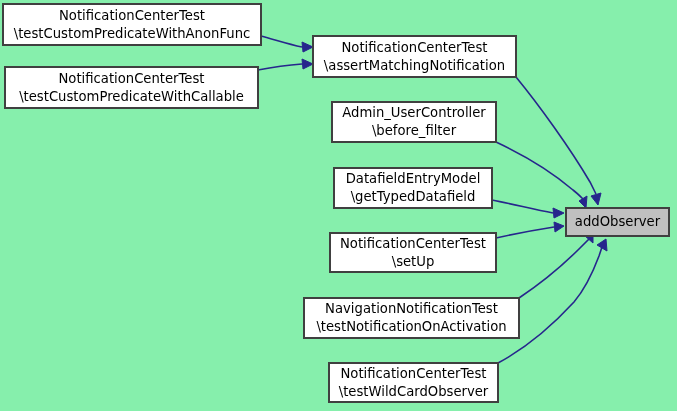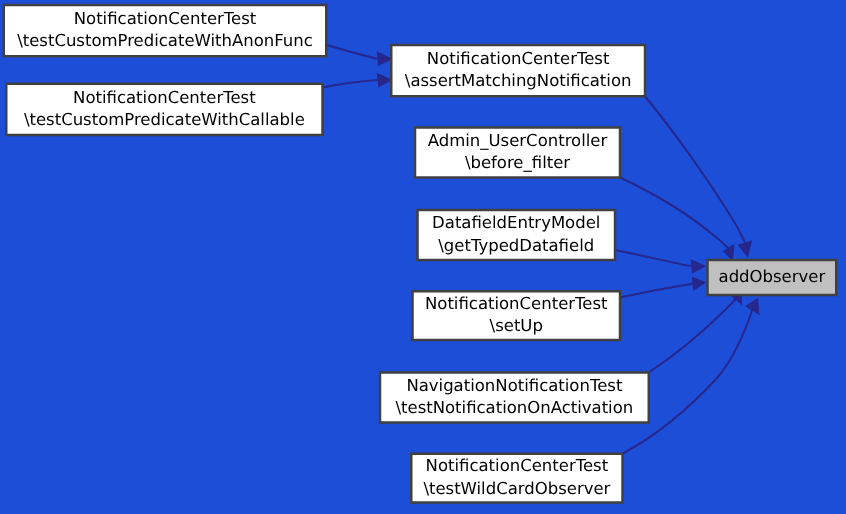--- a/index.html
+++ b/index.html
@@ -4,21 +4,21 @@
 <style>
   html, body {
     margin: 0;
     padding: 0;
     background: #ffffff;
   }
   #canvas {
     position: relative;
     width: 677px;
     height: 411px;
-    background: #1d4ed8;
+    background: #86efac;
     overflow: hidden;
     font-family: "DejaVu Sans", "Liberation Sans", sans-serif;
   }
   #graph-svg {
     position: absolute;
     left: 0;
     top: 0;
     width: 677px;
     height: 411px;
   }

